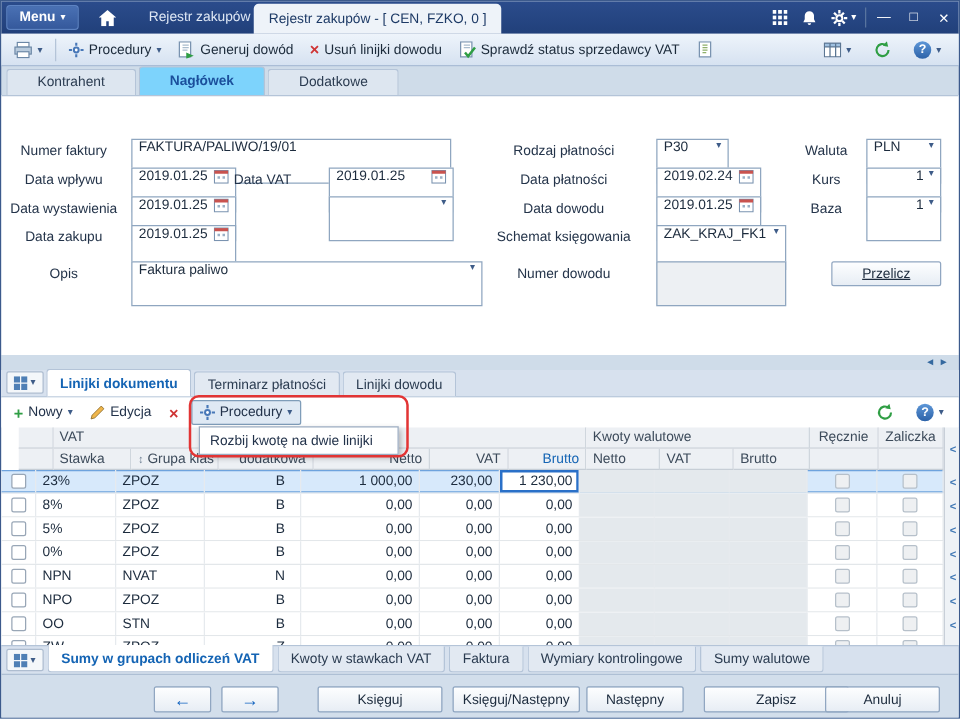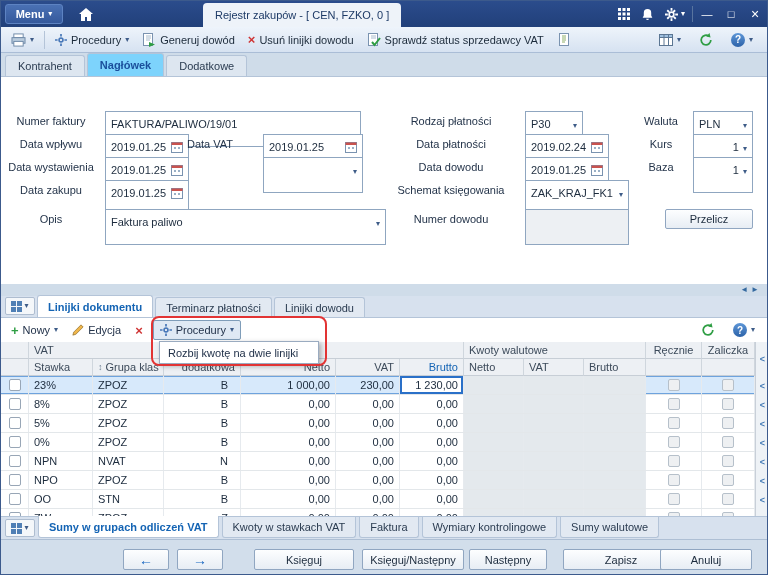--- a/index.html
+++ b/index.html
@@ -24,51 +24,51 @@
   
   .toolbar { position:absolute; top:26px; left:0; right:0; height:26px; background:linear-gradient(#eef4fb,#d6e2f1); border-bottom:1px solid #aabdd6; display:flex; align-items:center; padding:0 5px; gap:3px; }
   .tb-item { display:flex; align-items:center; gap:4px; padding:2px 5px; border-radius:2px; color:#1b2a3a; }
   .toolbar .sep { width:1px; height:18px; background:#b4c4d8; margin:0 2px; }
   .toolbar-right { margin-left:auto; display:flex; align-items:center; gap:8px; padding-right:4px; }
   .x-icon { color:#cf3434; font-weight:bold; font-size:13px; line-height:1; }
   .help-circle { width:14px; height:14px; border-radius:50%; background:linear-gradient(#5e97d8,#2c62a8); color:#fff; font-weight:bold; font-size:10px; display:flex; align-items:center; justify-content:center; }
 
   
   .form-tabs { position:absolute; top:52px; left:0; right:0; height:23px; display:flex; align-items:flex-end; padding-left:4px; gap:2px; }
-  .ftab { height:21px; display:flex; align-items:center; padding:0 12px; background:#dde6f0; border:1px solid #b4c4d8; border-bottom:none; border-radius:3px 3px 0 0; color:#2a3b50; }
+  .ftab { height:21px; display:flex; align-items:center; padding:0 24px; background:#dde6f0; border:1px solid #b4c4d8; border-bottom:none; border-radius:3px 3px 0 0; color:#2a3b50; }
   .ftab.active { background:#7dd3fc; color:#1b4f9c; font-weight:bold; height:23px; position:relative; z-index:2; }
 
   
   .form-panel { position:absolute; top:75px; left:0; right:0; height:208px; background:#fff; border-top:1px solid #b4c4d8; }
   .lbl { position:absolute; height:20px; line-height:20px; text-align:center; color:#24344a; }
-  .inp { position:absolute; height:36px; border:1px solid #8fa6c0; background:#fff; display:flex; align-items:flex-end; padding:16px 5px; gap:4px; }
+  .inp { position:absolute; height:36px; border:1px solid #8fa6c0; background:#fff; display:flex; align-items:flex-start; padding:0 5px; gap:4px; }
   .inp .val { flex:1 1 auto; white-space:nowrap; overflow:hidden; }
   .inp.spin .val { text-align:right; }
   .inp.dis { background:#edf0f3; }
   .icon-right { margin-left:auto; display:flex; align-items:center; }
-  .btn { position:absolute; height:20px; background:linear-gradient(#fdfeff,#e7edf4); border:1px solid #90a6c1; border-radius:2px; display:flex; align-items:center; justify-content:center; color:#1c2b3d; }
+  .btn { position:absolute; height:20px; background:linear-gradient(#fdfeff,#e7edf4); border:1px solid #90a6c1; border-radius:2px; display:flex; align-items:center; justify-content:center; color:#1c2b3d;text-decoration:underline; }
 
   
   .splitter { position:absolute; top:283px; left:0; right:0; height:12px; background:#cfdce9; display:flex; align-items:center; justify-content:flex-end; gap:3px; padding-right:8px; }
   .mini-arrow { font-size:8px; color:#34699f; line-height:1; }
 
   
   .grid-panel { position:absolute; top:295px; left:0; right:0; height:220px; background:#fff; }
   .grid-tabs { position:absolute; top:0; left:0; right:0; height:22px; background:#d7e1ee; border-bottom:1px solid #b4c4d8; display:flex; align-items:flex-end; padding-left:4px; gap:2px; }
   .layout-btn { height:18px; width:30px; margin-bottom:2px; background:#f4f7fa; border:1px solid #aebdd0; border-radius:2px; display:flex; align-items:center; justify-content:center; gap:2px; }
   .gtab { height:20px; display:flex; align-items:center; padding:0 10px; background:#e2e9f2; border:1px solid #b4c4d8; border-bottom:none; border-radius:3px 3px 0 0; color:#2a3b50; }
   .gtab.active { background:#fff; color:#1464b4; font-weight:bold; height:22px; position:relative; z-index:2; }
   .grid-toolbar { position:absolute; top:22px; left:0; right:0; height:24px; background:#fff; display:flex; align-items:center; padding-left:6px; gap:6px; }
   .gt-btn { display:flex; align-items:center; gap:4px; height:20px; padding:0 4px; color:#22324a; }
   .gt-btn.proc-open { background:#dfe9f4; border:1px solid #7f9db9; border-radius:2px; padding:0 6px; }
   .gt-right { margin-left:auto; display:flex; align-items:center; gap:10px; padding-right:8px; }
   .plus-glyph { color:#2f9e44; font-weight:bold; font-size:13px; line-height:1; }
 
   
-  .vat-header { position:absolute; top:46px; left:0; width:754px; }
+  .vat-header { position:absolute; top:46px; left:0; width:754px;padding-left:14px; }
   .hrow { display:flex; height:17px; }
   .hc { display:flex; align-items:center; padding:0 5px; background:#edf0f4; border-right:1px solid #cfd6dd; border-bottom:1px solid #c7ced6; color:#3c4a5a; white-space:nowrap; overflow:hidden; }
   .hc.ctr { justify-content:center; }
   .hc.num { justify-content:flex-end; }
   .hc.sorted { color:#1464b4; }
   .g0{width:28px}.g1{width:212px}.g2{width:223px}.g3{width:182px}.g4{width:56px}.g5{width:53px}
   .c0{width:28px}.c1{width:64px}.c2{width:71px}.c3{width:77px}.c4{width:95px}.c5{width:64px}.c6{width:64px}.c7{width:60px}.c8{width:60px}.c9{width:62px}.c10{width:56px}.c11{width:53px}
   .rows { position:absolute; top:80px; left:0; width:754px; height:140px; overflow:hidden; display:flex; flex-direction:column; }
   .trow { display:flex; height:19px; flex:0 0 19px; background:#fff; border-bottom:1px solid #e3e7ea; }
   .trow .c { display:flex; align-items:center; padding:0 5px; border-right:1px solid #e6eaee; white-space:nowrap; overflow:hidden; }
@@ -112,20 +112,21 @@
       <span>Menu</span>
       <span class="caret white">▾</span>
     </div>
     <div class="home-btn">
       <span>
           <svg width="14" height="13" viewBox="0 0 14 13">
             <path d="M7 0L0 6h2v7h4V9h2v4h4V6h2z" fill="#fff"></path>
           </svg>
         </span>
     </div>
+    <div class="nav-tab">Rejestr zakupów</div>
     <div class="active-tab">Rejestr zakupów - [ CEN, FZKO, 0 ]</div>
     <div class="tb-icons">
       <span class="tb-iconbtn">
           <svg width="12" height="12" viewBox="0 0 12 12">
             <g fill="#fff">
               <rect width="3" height="3"></rect>
               <rect x="4.5" width="3" height="3"></rect>
               <rect x="9" width="3" height="3"></rect>
               <rect y="4.5" width="3" height="3"></rect>
               <rect x="4.5" y="4.5" width="3" height="3"></rect>

